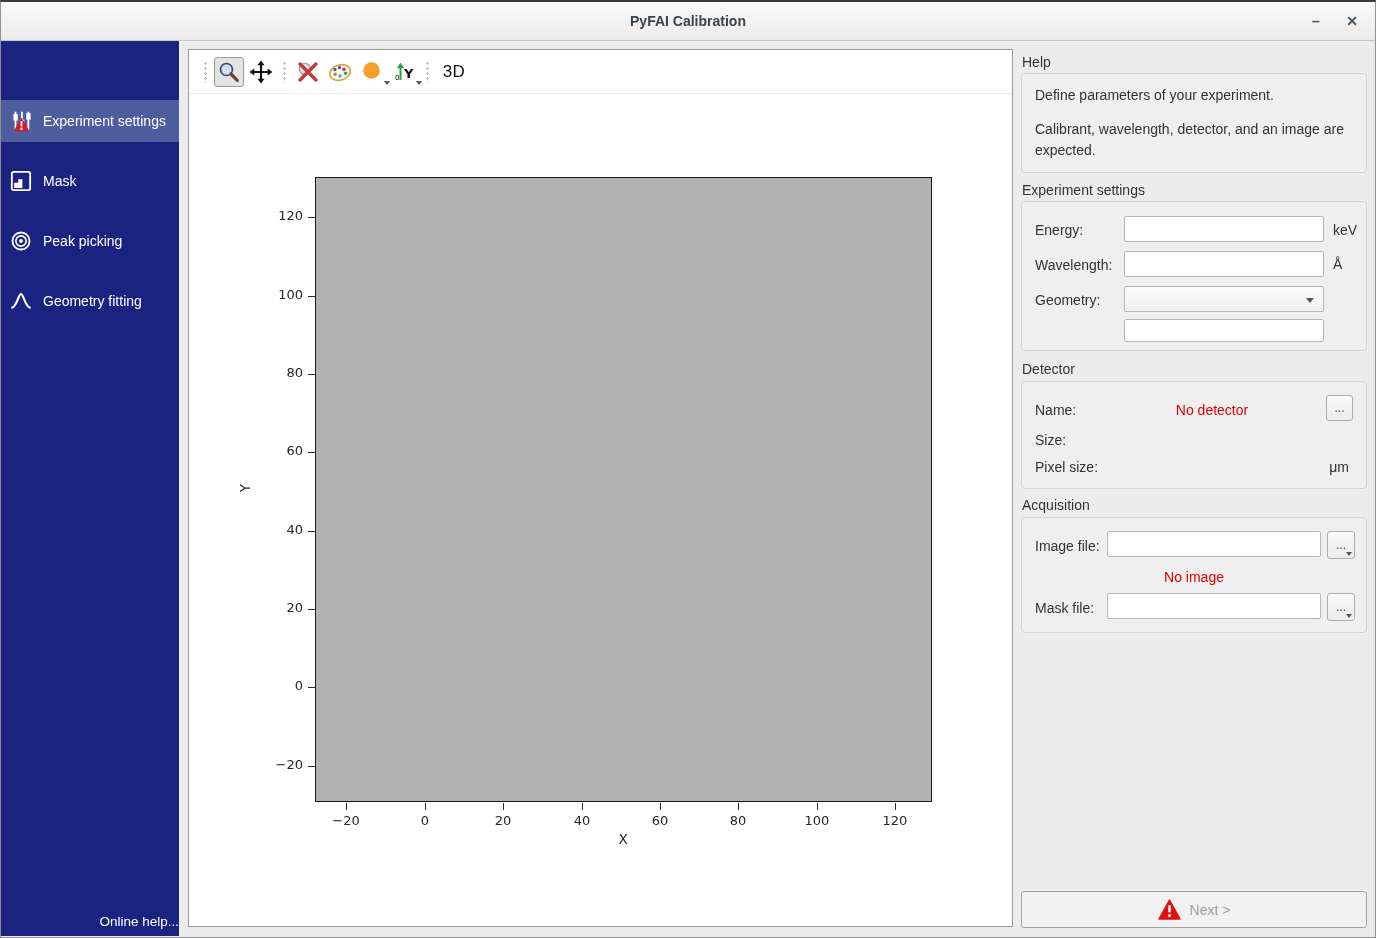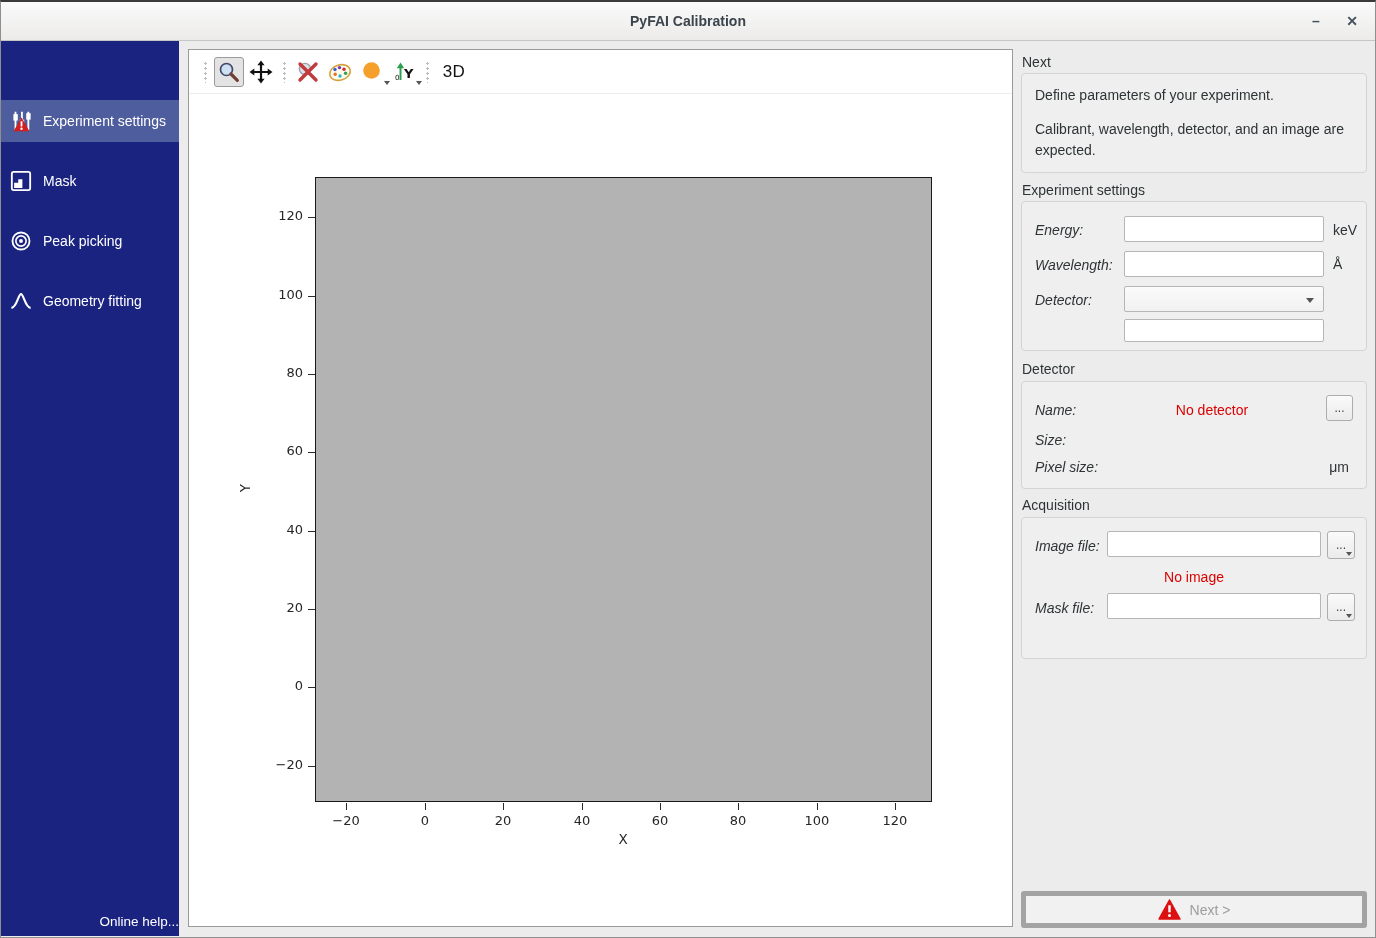--- a/index.html
+++ b/index.html
@@ -51,35 +51,35 @@
   .xtick-mark { position:absolute; top:753px; width:1px; height:7px; background:#2b2b2b; }
   .ytick-label { position:absolute; left:56px; width:58px; text-align:right; font-size:13px; }
   .xtick-label { position:absolute; width:60px; text-align:center; top:763px; font-size:13px; }
   .ylabel { position:absolute; left:52px; top:430px; font-size:13.5px; transform:rotate(-90deg); }
   .xlabel { position:absolute; left:404px; top:781px; width:60px; text-align:center; font-size:13.5px; }
 
   
   .panel { position:absolute; left:1020px; top:39px; width:346px; bottom:0; font-size:14px; }
   .sec-title { position:absolute; left:1px; }
   .gbox { position:absolute; left:0; right:0; background:#efefef; border:1px solid #d4d4d4; border-radius:4px; }
-  .gbox .row-label { position:absolute; left:13px;font-style:italic; }
+  .gbox .row-label { position:absolute; left:13px; }
   .txt-input { position:absolute; height:26px; border:1px solid #b6b6b6; border-radius:2px;
     background:#ffffff; font-size:13px; padding:0 6px; font-family:"Liberation Sans",sans-serif; }
   .combo { position:absolute; height:26px; border:1px solid #b6b6b6; border-radius:2px;
     background:linear-gradient(#fbfbfb,#f1f1f1); cursor:pointer; }
   .combo-arrow { position:absolute; right:9px; top:11px; width:0; height:0;
     border-left:4.5px solid transparent; border-right:4.5px solid transparent; border-top:5.5px solid #555; }
   .unit { position:absolute; }
   .red-text { color:#dd0000; }
   .browse-btn { position:absolute; width:27px; height:26px; border:1px solid #adadad; border-radius:3px;
     background:linear-gradient(#fafafa,#ebebeb); font-size:12px; color:#444;
     display:flex; align-items:center; justify-content:center; cursor:pointer; }
   .browse-dd { position:absolute; right:2px; bottom:2px; width:0; height:0;
     border-left:3px solid transparent; border-right:3px solid transparent; border-top:4px solid #555; }
-  .next-btn { position:absolute; left:0; right:0; top:850px; height:37px; border:5px solid #a3a3a3;
+  .next-btn { position:absolute; left:0; right:0; top:850px; height:37px; border:1px solid #a3a3a3;
     border-radius:3px; background:#f1f1f1; display:flex; align-items:center; justify-content:center;
     gap:9px; color:#9d9d9d; font-size:14px; cursor:pointer; }
 </style>
 </head>
 <body>
 
 <div class="window">
 
   <div class="titlebar">
     <div class="title">PyFAI Calibration</div>
@@ -249,37 +249,37 @@
       <div class="xtick-label" style="left:598px;">100</div>
       <div class="xtick-label" style="left:676px;">120</div>
 
       <div class="ylabel">Y</div>
       <div class="xlabel">X</div>
     </div>
   </div>
 
   <div class="panel">
 
-    <div class="sec-title" style="top:13px;">Next</div>
+    <div class="sec-title" style="top:13px;">Help</div>
     <div class="gbox" style="top:32px; height:100px; padding:11px 13px; line-height:1.45;">
       <p style="margin-bottom:14px;">Define parameters of your experiment.</p>
       <p>Calibrant, wavelength, detector, and an image are expected.</p>
     </div>
 
     <div class="sec-title" style="top:141px;">Experiment settings</div>
     <div class="gbox" style="top:160px; height:150px;">
       <span class="row-label" style="top:20px;">Energy:</span>
       <input class="txt-input" style="left: 102px; top: 14px; width: 200px;" value="">
       <span class="unit" style="left:311px; top:20px;">keV</span>
 
       <span class="row-label" style="top:55px;">Wavelength:</span>
       <input class="txt-input" style="left: 102px; top: 49px; width: 200px;" value="">
       <span class="unit" style="left:311px; top:54px;">Å</span>
 
-      <span class="row-label" style="top:90px;">Detector:</span>
+      <span class="row-label" style="top:90px;">Geometry:</span>
       <div class="combo" style="left:102px; top:84px; width:200px;">
         <span></span>
         <span class="combo-arrow"></span>
       </div>
 
       <input class="txt-input" style="left: 102px; top: 117px; width: 200px; height: 23px;" value="">
     </div>
 
     <div class="sec-title" style="top:320px;">Detector</div>
     <div class="gbox" style="top:340px; height:108px;">
@@ -291,21 +291,21 @@
 
       <span class="row-label" style="top:50px;">Size:</span>
       <span style="position:absolute; left:120px; top:50px;"></span>
 
       <span class="row-label" style="top:77px;">Pixel size:</span>
       <span style="position:absolute; left:120px; top:77px;"></span>
       <span class="unit" style="right:17px; top:77px;">μm</span>
     </div>
 
     <div class="sec-title" style="top:456px;">Acquisition</div>
-    <div class="gbox" style="top:476px; height:142px;">
+    <div class="gbox" style="top:476px; height:116px;">
       <span class="row-label" style="top:20px;">Image file:</span>
       <input class="txt-input" style="left: 85px; top: 13px; width: 214px;" value="">
       <div class="browse-btn" style="right:11px; top:13px; width:28px; height:28px;">
         <span>...</span>
         <span class="browse-dd"></span>
       </div>
 
       <div class="red-text" style="position:absolute; left:0; right:0; top:51px; text-align:center;">No image</div>
 
       <span class="row-label" style="top:82px;">Mask file:</span>

